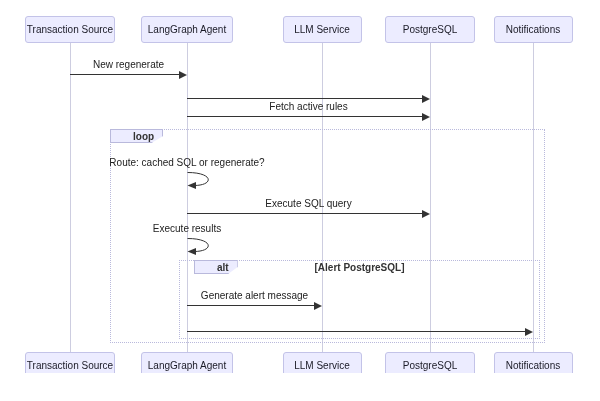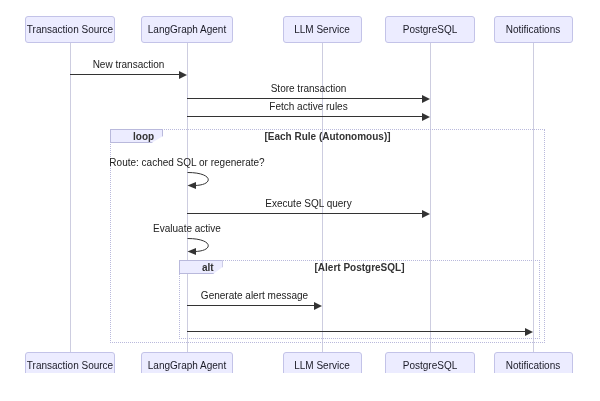--- a/index.html
+++ b/index.html
@@ -55,42 +55,40 @@
     <div class="actor-box" style="left: 282.5px; top: 16px; width: 79px;">LLM Service</div>
     <div class="actor-box" style="left: 282.5px; top: 352px; width: 79px;">LLM Service</div>
     <div class="lifeline" style="left: 430px;"></div>
     <div class="actor-box" style="left: 385px; top: 16px; width: 90px;">PostgreSQL</div>
     <div class="actor-box" style="left: 385px; top: 352px; width: 90px;">PostgreSQL</div>
     <div class="lifeline" style="left: 533px;"></div>
     <div class="actor-box" style="left: 493.5px; top: 16px; width: 79px;">Notifications</div>
     <div class="actor-box" style="left: 493.5px; top: 352px; width: 79px;">Notifications</div>
     <div class="frame" style="left: 110px; top: 129px; width: 435px; height: 214px;"></div>
     <div class="frame-label" style="left: 110px; top: 129px;">loop</div>
-    <div class="frame-cond" style="left: 110px; top: 131px; width: 435px;">[Each Rule (Autonomous)]</div>
     <div class="frame" style="left: 179px; top: 260px; width: 361px; height: 79px;"></div>
-    <div class="frame-label" style="left: 179px; top: 260px;">alt</div>
+    <div class="frame-label" style="left: 194px; top: 260px;">alt</div>
     <div class="frame-cond" style="left: 179px; top: 262px; width: 361px;">[Alert PostgreSQL]</div>
-    <div class="msg-label" style="left: 28.5px; width: 200px; top: 59px;">New transaction</div>
+    <div class="msg-label" style="left: 28.5px; width: 200px; top: 59px;">New regenerate</div>
     <div class="msg-line" style="left: 70px; width: 110px; top: 74px;"></div>
     <div class="arrowhead" style="left: 179px; top: 71px;"></div>
-    <div class="msg-label" style="left: 208.5px; width: 200px; top: 83px;">Store transaction</div>
     <div class="msg-line" style="left: 187px; width: 236px; top: 98px;"></div>
     <div class="arrowhead" style="left: 422px; top: 95px;"></div>
     <div class="msg-label" style="left: 208.5px; width: 200px; top: 101px;">Fetch active rules</div>
     <div class="msg-line" style="left: 187px; width: 236px; top: 116px;"></div>
     <div class="arrowhead" style="left: 422px; top: 113px;"></div>
     <div class="msg-label" style="left: 67px; width: 240px; top: 157px;">Route: cached SQL or regenerate?</div>
     <svg class="selfloop" width="40" height="20" style="left: 187px; top: 172px;">
       <path d="M0.5,0.5 C27,0.5 27,13.5 7,13.5" fill="none" stroke="#333333" stroke-width="1"></path>
       <polygon points="0.5,13.5 9,10 9,17" fill="#333333"></polygon>
     </svg>
     <div class="msg-label" style="left: 208.5px; width: 200px; top: 198px;">Execute SQL query</div>
     <div class="msg-line" style="left: 187px; width: 236px; top: 213px;"></div>
     <div class="arrowhead" style="left: 422px; top: 210px;"></div>
-    <div class="msg-label" style="left: 67px; width: 240px; top: 223px;">Evaluate active</div>
+    <div class="msg-label" style="left: 67px; width: 240px; top: 223px;">Execute results</div>
     <svg class="selfloop" width="40" height="20" style="left: 187px; top: 238px;">
       <path d="M0.5,0.5 C27,0.5 27,13.5 7,13.5" fill="none" stroke="#333333" stroke-width="1"></path>
       <polygon points="0.5,13.5 9,10 9,17" fill="#333333"></polygon>
     </svg>
     <div class="msg-label" style="left: 154.5px; width: 200px; top: 290px;">Generate alert message</div>
     <div class="msg-line" style="left: 187px; width: 128px; top: 305px;"></div>
     <div class="arrowhead" style="left: 314px; top: 302px;"></div>
     <div class="msg-line" style="left: 187px; width: 339px; top: 331px;"></div>
     <div class="arrowhead" style="left: 525px; top: 328px;"></div>
   </div>

